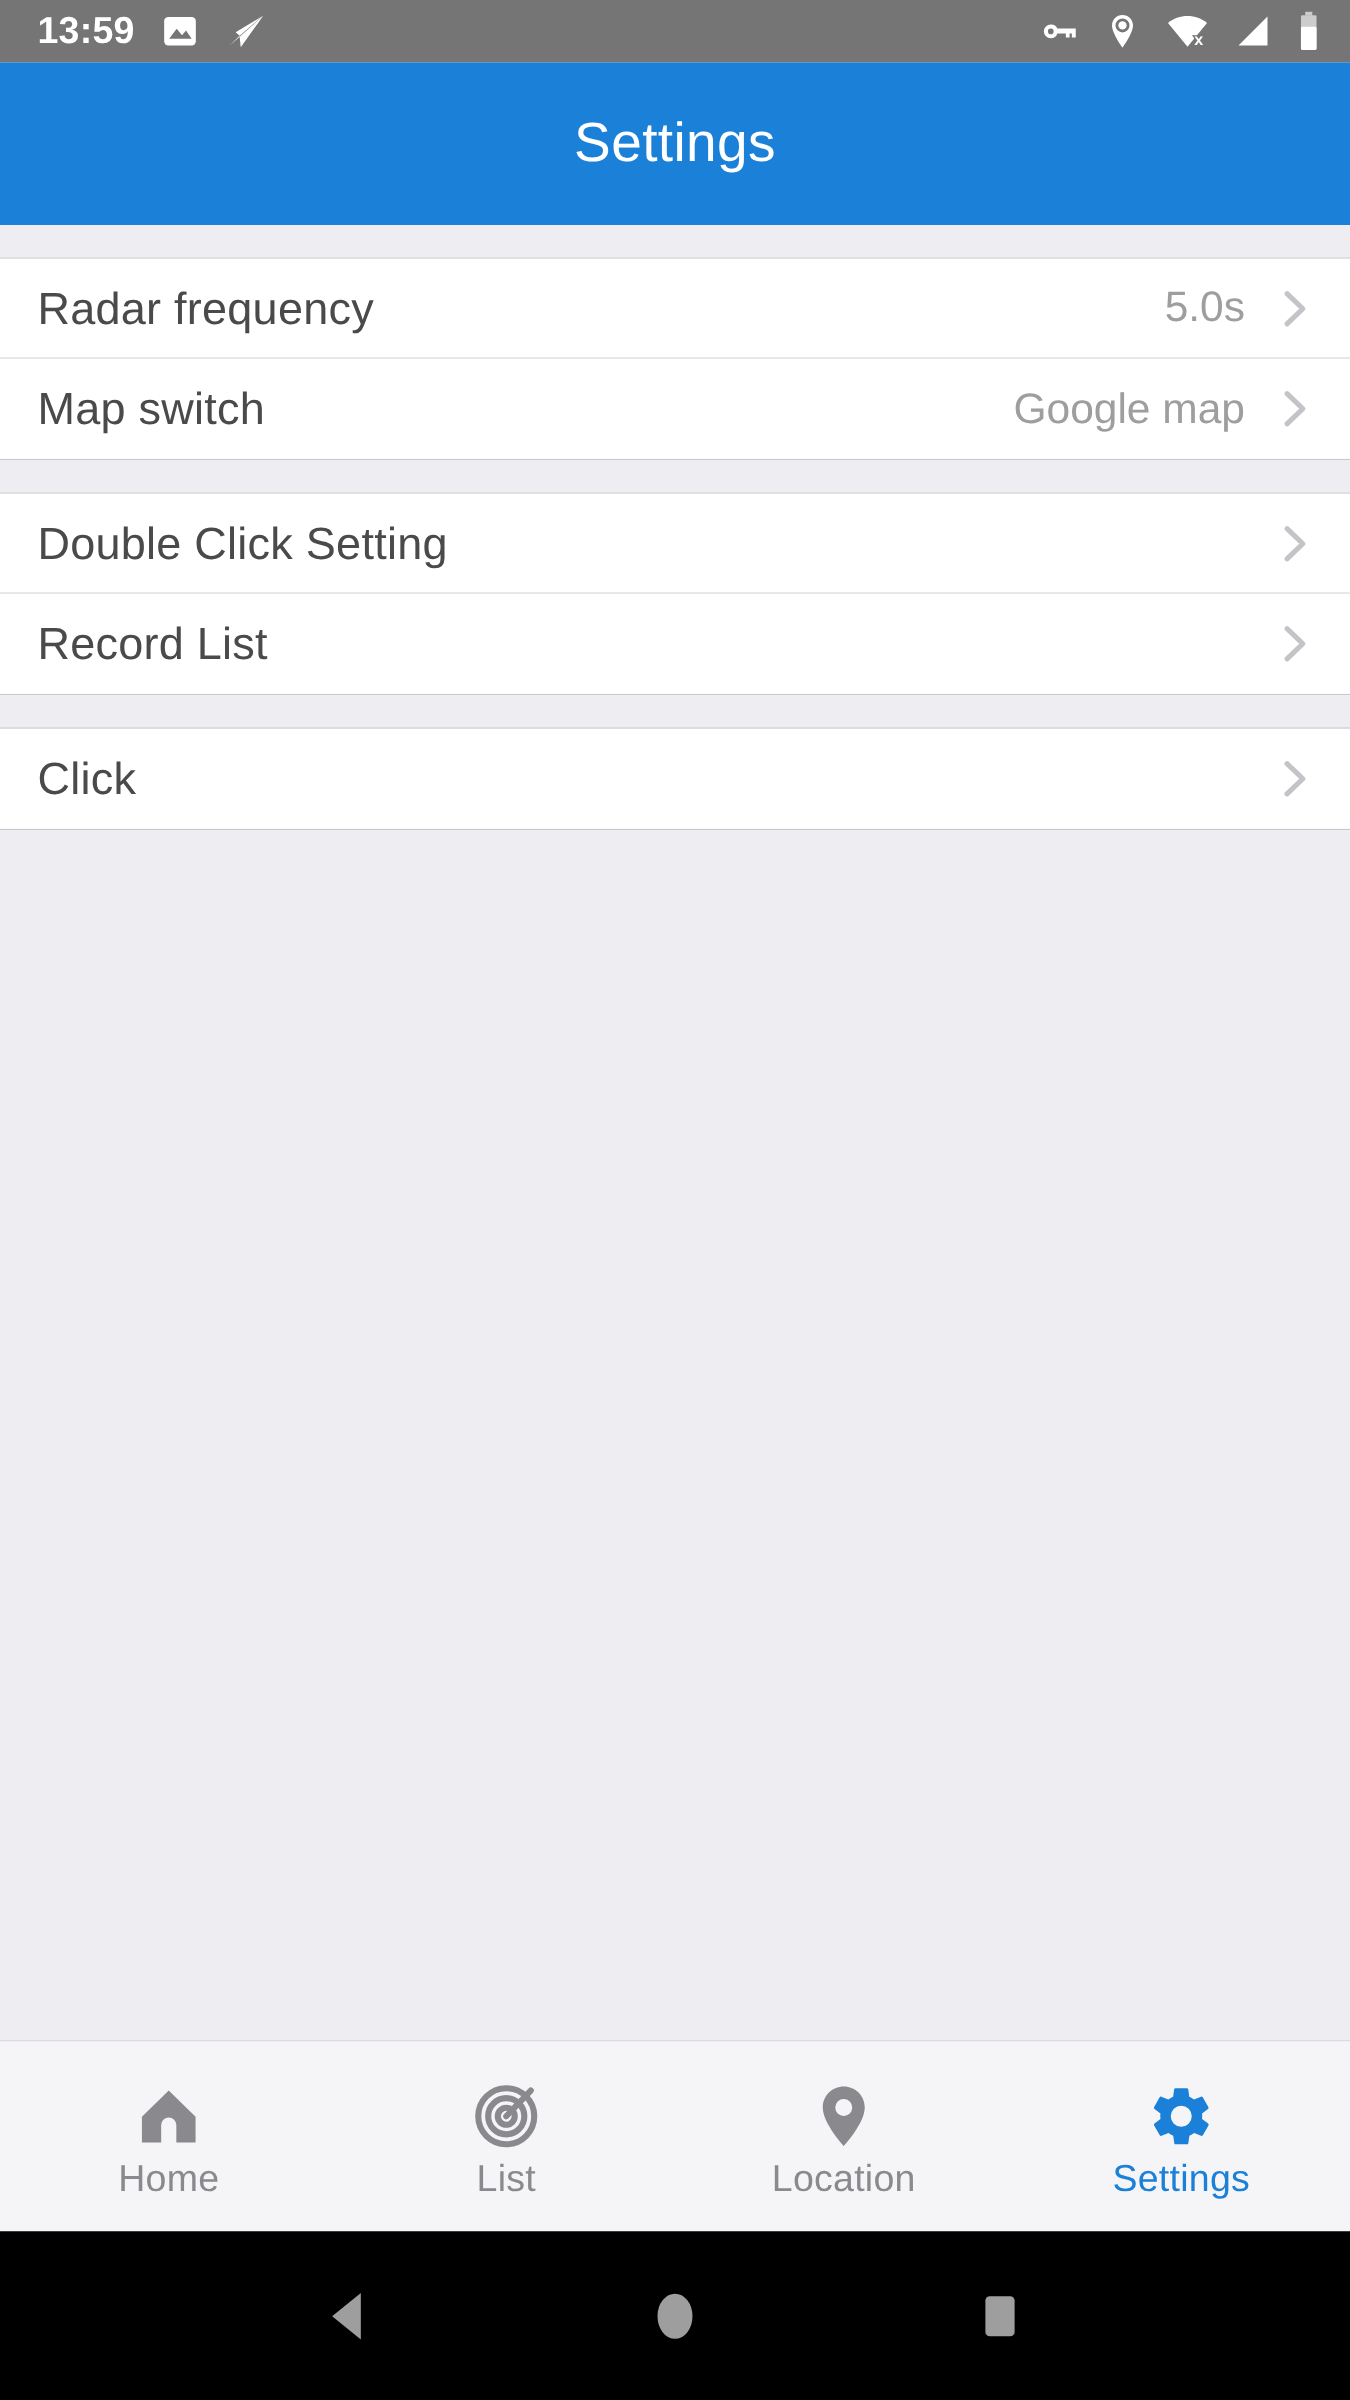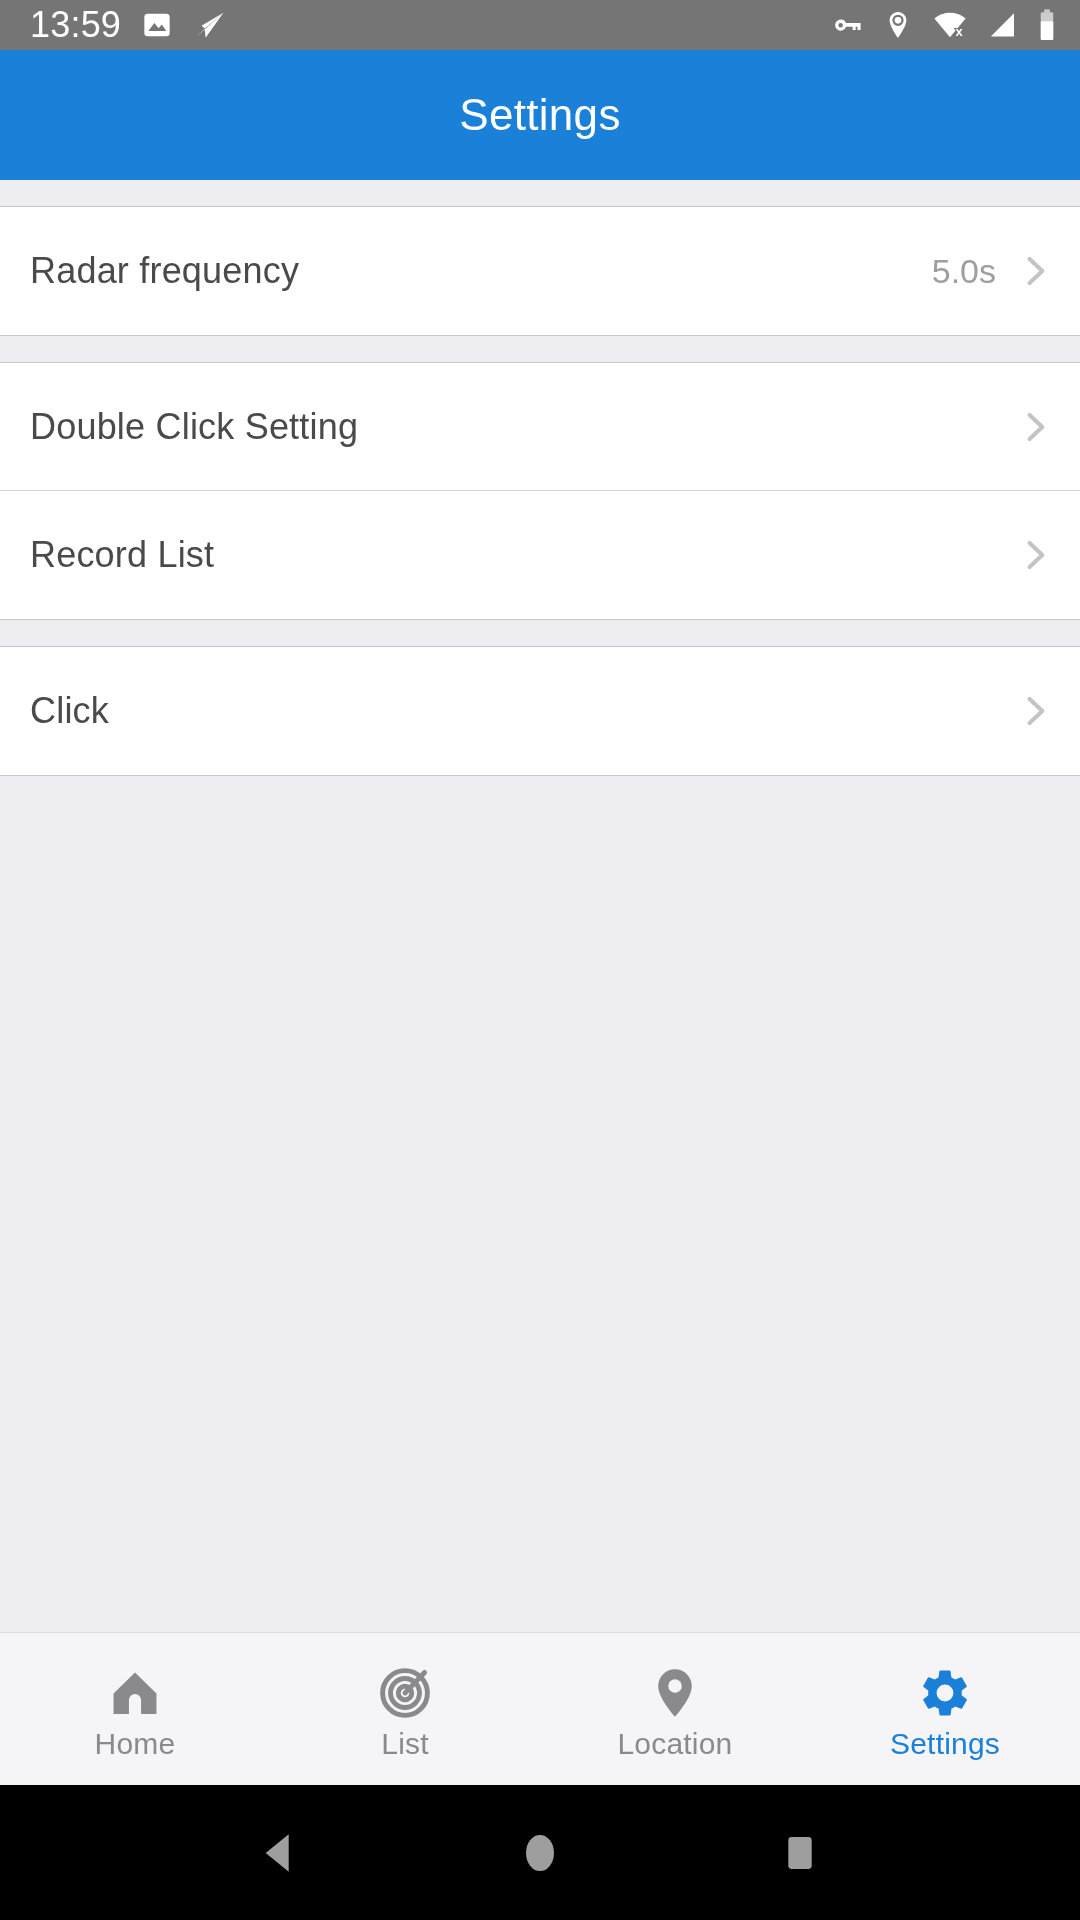--- a/index.html
+++ b/index.html
@@ -19,21 +19,21 @@
   
   #status-bar {
     height:50px; flex:0 0 50px;
     background:#757575;
     display:flex; align-items:center;
     padding:0 22px 0 30px;
     color:#ffffff;
   }
   #status-left { display:flex; align-items:center; gap:20px; }
   #status-right { margin-left:auto; display:flex; align-items:center; gap:18px; }
-  #clock { font-size:36px; line-height:30px; letter-spacing:0.2px; }
+  #clock { font-size:30px; line-height:30px; letter-spacing:0.2px;font-weight:bold; }
   .sb-ico { display:block; }
 
   
   #app-bar {
     flex:0 0 130px; height:130px;
     background:#1a80d8;
     display:flex; align-items:center; justify-content:center;
   }
   #app-bar-title {
     color:#ffffff; font-size:44px; font-weight:400; letter-spacing:0.3px;
@@ -41,21 +41,21 @@
 
   
   #content { flex:1 1 auto; display:flex; flex-direction:column; background:#eeeef2; }
   .group-gap { flex:0 0 26px; height:26px; background:#eeeef2; }
   .group {
     background:#ffffff;
     border-top:1px solid #c9c9cd;
     border-bottom:1px solid #c9c9cd;
   }
   .row {
-    height:128px;
+    height:80px;
     display:flex; align-items:center;
     padding:0 26px 0 30px;
     background:#ffffff;
     border-bottom:1px solid #d4d4d8;
   }
   .group .row:last-child { border-bottom:none; }
   .row-label {
     font-size:36px; color:#4a4a4a; font-weight:400; letter-spacing:0.2px;
   }
   .row-right { margin-left:auto; display:flex; align-items:center; gap:20px; }
@@ -150,20 +150,31 @@
 
   <div id="content">
 
     <div class="group-gap"></div>
 
     <div class="group">
       <div class="row">
         <span class="row-label">Radar frequency</span>
         <span class="row-right">
           <span class="row-value">5.0s</span>
+          <span>
+            <svg class="chev" width="38" height="38" viewBox="0 0 24 24">
+              <path d="M8.6 4.4 L16.6 12 L8.6 19.6" fill="none" stroke="#c4c4c8" stroke-width="2.6" stroke-linecap="round" stroke-linejoin="round"></path>
+            </svg>
+          </span>
+        </span>
+      </div>
+      <div class="row">
+        <span class="row-label">Map switch</span>
+        <span class="row-right">
+          <span class="row-value">Google map</span>
           <span>
             <svg class="chev" width="38" height="38" viewBox="0 0 24 24">
               <path d="M8.6 4.4 L16.6 12 L8.6 19.6" fill="none" stroke="#c4c4c8" stroke-width="2.6" stroke-linecap="round" stroke-linejoin="round"></path>
             </svg>
           </span>
         </span>
       </div>
     </div>
 
     <div class="group-gap"></div>

